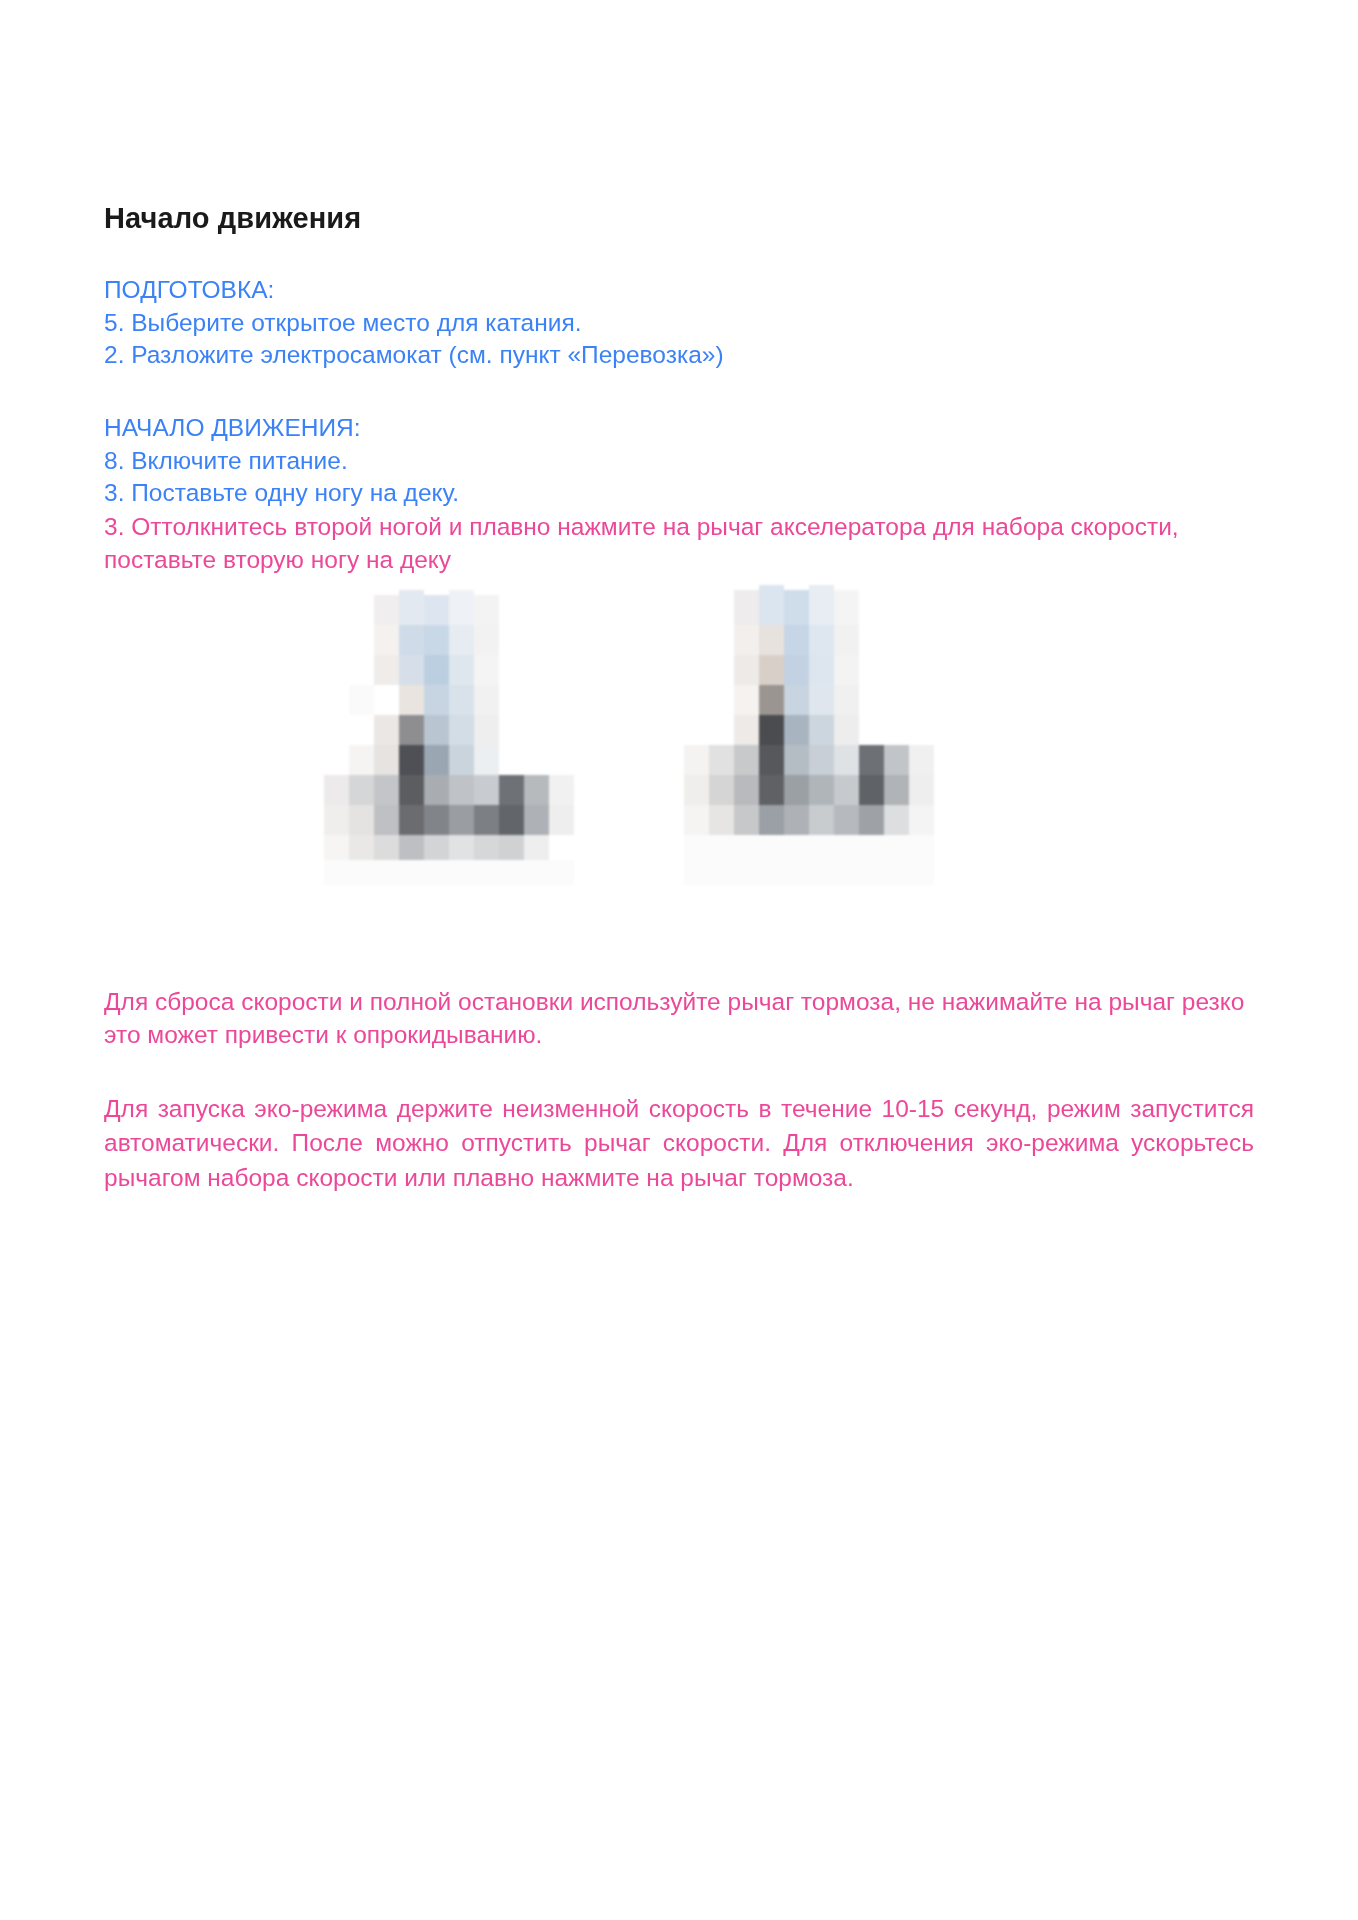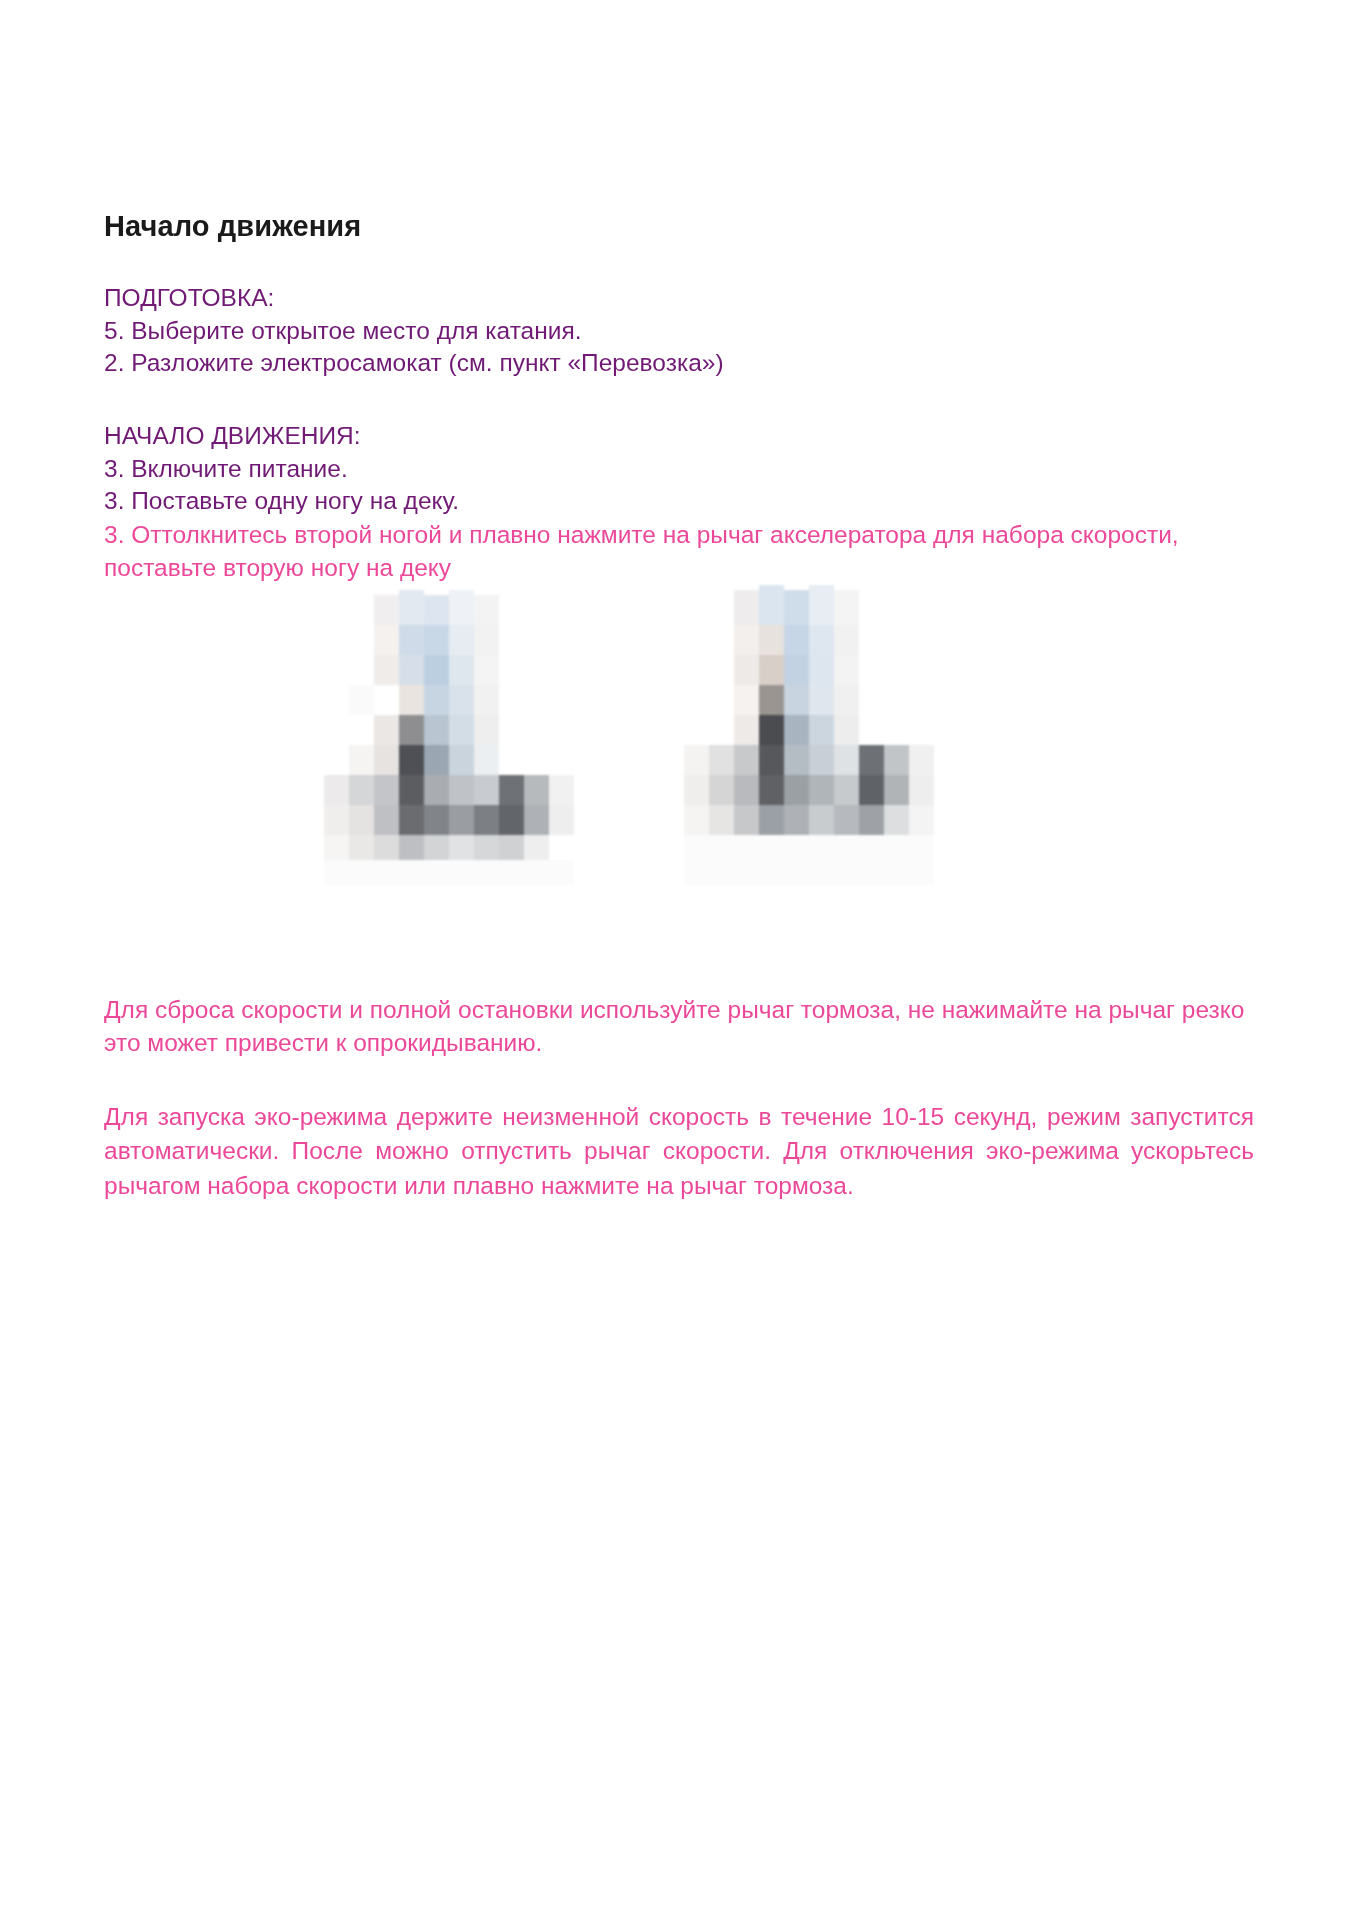--- a/index.html
+++ b/index.html
@@ -19,34 +19,33 @@
     position: absolute;
     inset: 0;
     background: #ffffff;
     box-sizing: border-box;
   }
   .content {
     position: absolute;
     left: 104px;
     top: 200px;
     width: 1150px;
-    margin-top: 8px;
   }
   .doc-title {
     font-size: 29px;
     font-weight: bold;
     line-height: 1.25;
     letter-spacing: 0.1px;
     margin: 0 0 38px 0;
     color: #1a1a1a;
   }
   .block {
     font-size: 24.5px;
     line-height: 1.33;
-    color: #701a75;
+    color: #3b82f6;
     margin: 0;
   }
   .line {
     display: block;
     white-space: pre-wrap;
   }
   .para-justify {
     text-align: justify;
     text-justify: inter-word;
     font-size: 24.5px;
@@ -92,21 +91,21 @@
     <div class="block">
       <span class="line">ПОДГОТОВКА:</span>
       <span class="line">5. Выберите открытое место для катания.</span>
       <span class="line">2. Разложите электросамокат (см. пункт «Перевозка»)</span>
     </div>
 
     <div class="gap-md"></div>
 
     <div class="block">
       <span class="line">НАЧАЛО ДВИЖЕНИЯ:</span>
-      <span class="line">3. Включите питание.</span>
+      <span class="line">8. Включите питание.</span>
       <span class="line">3. Поставьте одну ногу на деку.</span>
     </div>
     <p class="para-wrap">3. Оттолкнитесь второй ногой и плавно нажмите на рычаг акселератора для набора скорости, поставьте вторую ногу на деку</p>
   </div>
 
   <div class="figures">
 
     <div class="figure fig-a">
       <svg width="355" height="300" viewBox="0 0 71 60" preserveAspectRatio="none" shape-rendering="crispEdges">
         <rect x="0" y="0" width="71" height="60" fill="#ffffff"></rect>

